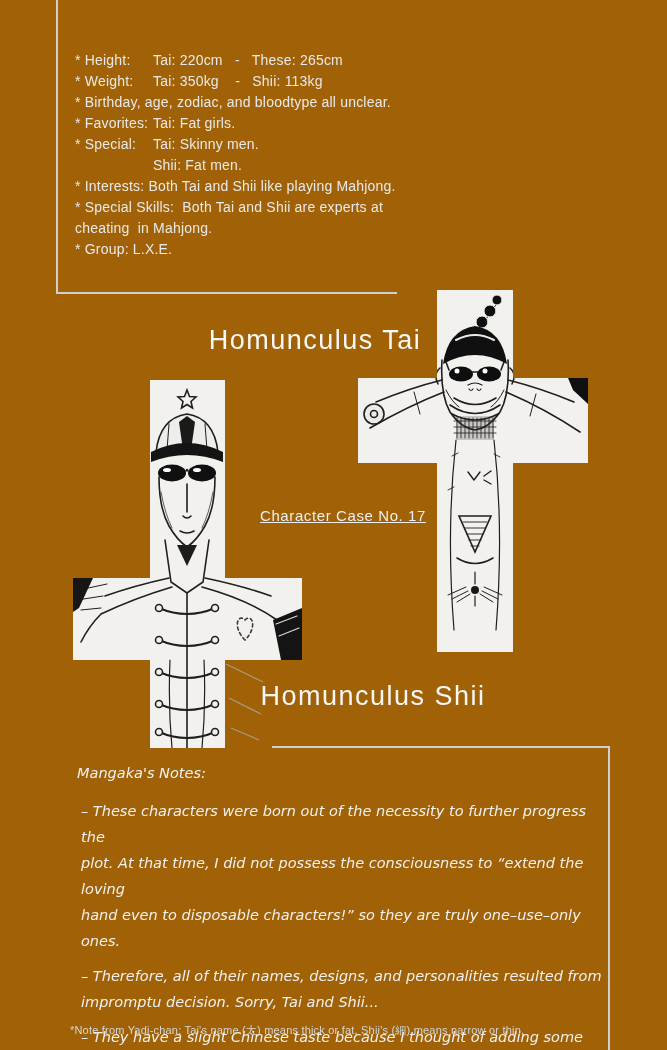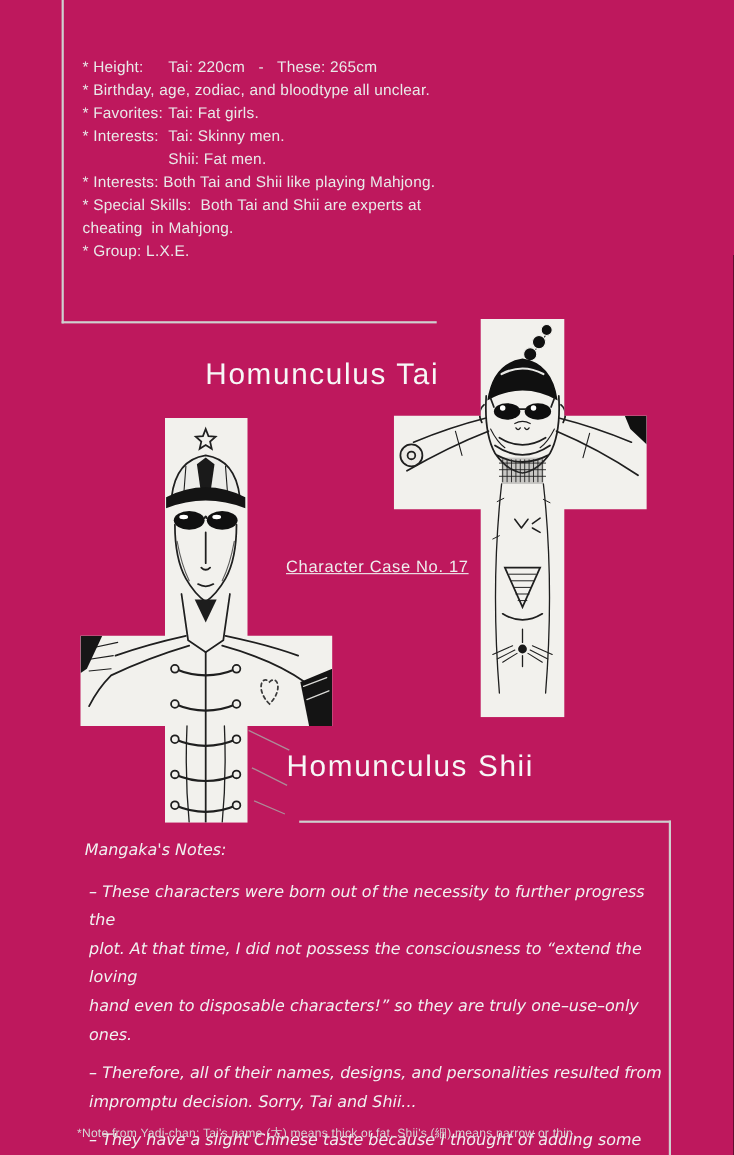--- a/index.html
+++ b/index.html
@@ -1,27 +1,27 @@
 <!DOCTYPE html>
 <html><head>
 <meta charset="utf-8">
 <style>
   html,body{margin:0;padding:0;background:#000;}
-  .page{position:relative;width:667px;height:1050px;background:#be185d;overflow:hidden;
+  .page{position:relative;width:667px;height:1050px;background:#a16207;overflow:hidden;
         font-family:"Liberation Sans", sans-serif;color:#e8e8e8;}
   
   .stats-box{position:absolute;left:56px;top:0;width:341px;height:294px;
              border-left:2px solid #cfcfcf;border-bottom:2px solid #cfcfcf;box-sizing:border-box;}
   .stats-rows{position:absolute;left:17px;top:50px;font-size:14px;letter-spacing:.2px;color:#e9e9e9;}
   .srow{display:flex;line-height:21px;height:21px;}
   .sc1{width:78px;flex:none;white-space:pre;}
   .sc2{white-space:pre;}
   .sfull{white-space:pre;line-height:21px;height:21px;}
   .title{position:absolute;color:#f7f7f7;font-size:27px;font-weight:400;letter-spacing:1.5px;text-align:center;}
-  .title-tai{left:138px;top:325px;width:310px;}
+  .title-tai{left:160px;top:325px;width:310px;}
   .title-shii{left:248px;top:681px;width:250px;}
   .case-label{position:absolute;left:260px;top:507px;font-size:15px;letter-spacing:.6px;color:#efefef;text-decoration:underline;}
   .art{position:absolute;}
   .art-tai{left:73px;top:380px;}
   .art-shii{left:358px;top:290px;}
   
   .notes-box{position:absolute;left:272px;top:746px;width:338px;height:304px;
              border-top:2px solid #cfcfcf;border-right:2px solid #cfcfcf;box-sizing:border-box;}
   .notes{position:absolute;left:77px;top:760px;width:528px;color:#f1f1f1;
          font-family:"DejaVu Sans", sans-serif;font-style:italic;font-size:14.5px;line-height:26px;}
@@ -34,27 +34,31 @@
 <body>
 
 <div class="page">
 
   <div class="stats-box">
     <div class="stats-rows">
       <div class="srow">
           <span class="sc1">* Height:</span>
           <span class="sc2">Tai: 220cm   -   These: 265cm</span>
         </div>
+      <div class="srow">
+          <span class="sc1">* Weight:</span>
+          <span class="sc2">Tai: 350kg    -   Shii: 113kg</span>
+        </div>
       <div class="sfull">* Birthday, age, zodiac, and bloodtype all unclear.</div>
       <div class="srow">
           <span class="sc1">* Favorites:</span>
           <span class="sc2">Tai: Fat girls.</span>
         </div>
       <div class="srow">
-          <span class="sc1">* Interests:</span>
+          <span class="sc1">* Special:</span>
           <span class="sc2">Tai: Skinny men.</span>
         </div>
       <div class="srow">
           <span class="sc1"></span>
           <span class="sc2">Shii: Fat men.</span>
         </div>
       <div class="sfull">* Interests: Both Tai and Shii like playing Mahjong.</div>
       <div class="sfull">* Special Skills:  Both Tai and Shii are experts at</div>
       <div class="sfull">cheating  in Mahjong.</div>
       <div class="sfull">* Group: L.X.E.</div>

